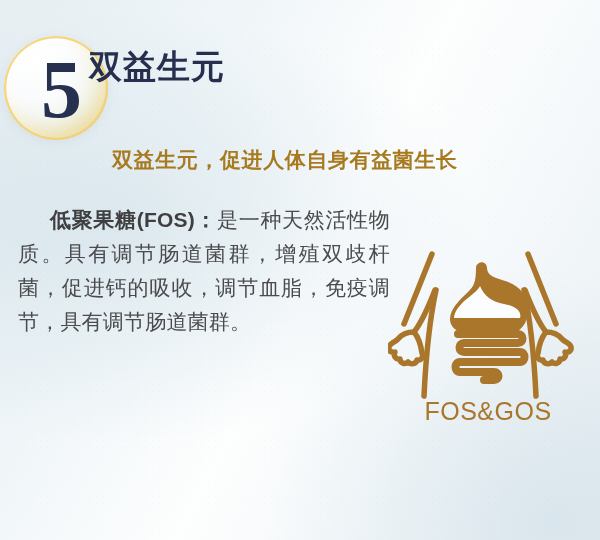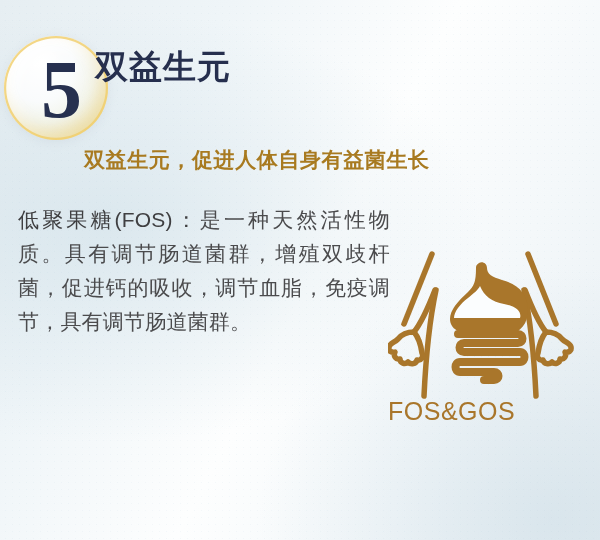--- a/index.html
+++ b/index.html
@@ -41,44 +41,44 @@
     transform:rotate(-22deg);
   }
   #big-number{
     position:absolute;left:22px;top:6px;width:70px;height:96px;
     display:flex;align-items:center;justify-content:center;
     font-family:"Liberation Serif","DejaVu Serif",serif;
     font-size:82px;line-height:1;font-weight:700;color:#26304f;
     letter-spacing:-1px;
   }
   
-  #title-block{position:absolute;left:95px;top:44px;width:470px;}
+  #title-block{position:absolute;left:89px;top:44px;width:470px;}
   .title-line{
     color:#262f4e;font-weight:700;font-size:33px;line-height:45px;
     letter-spacing:1px;white-space:nowrap;
   }
   #subtitle{
-    position:absolute;left:84px;top:145px;width:470px;
+    position:absolute;left:112px;top:145px;width:470px;
     color:#a87a20;font-weight:700;font-size:21px;line-height:30px;
     letter-spacing:.6px;white-space:nowrap;
   }
   
   .para{
     position:absolute;left:18px;width:372px;
     color:#4b4b4d;font-size:21px;line-height:34px;letter-spacing:.2px;
     text-align:justify;text-justify:inter-character;
   }
   #para-fos{top:203px;}
   #para-gos{top:363px;}
-  .para .lead{font-weight:400;color:#3f3f41;}
+  .para .lead{font-weight:700;color:#3f3f41;margin-left:32px;}
   
   #illus{position:absolute;left:388px;top:246px;width:200px;height:190px;}
   #illus svg{display:block;width:200px;height:160px;}
   #illus-label{
-    position:absolute;left:0;top:150px;width:200px;text-align:left;
+    position:absolute;left:0;top:150px;width:200px;text-align:center;
     color:#a9762b;font-size:25px;letter-spacing:.5px;line-height:30px;
   }
 </style>
 </head>
 <body>
 
 <div id="poster">
 
   <div id="grain"></div>
 

